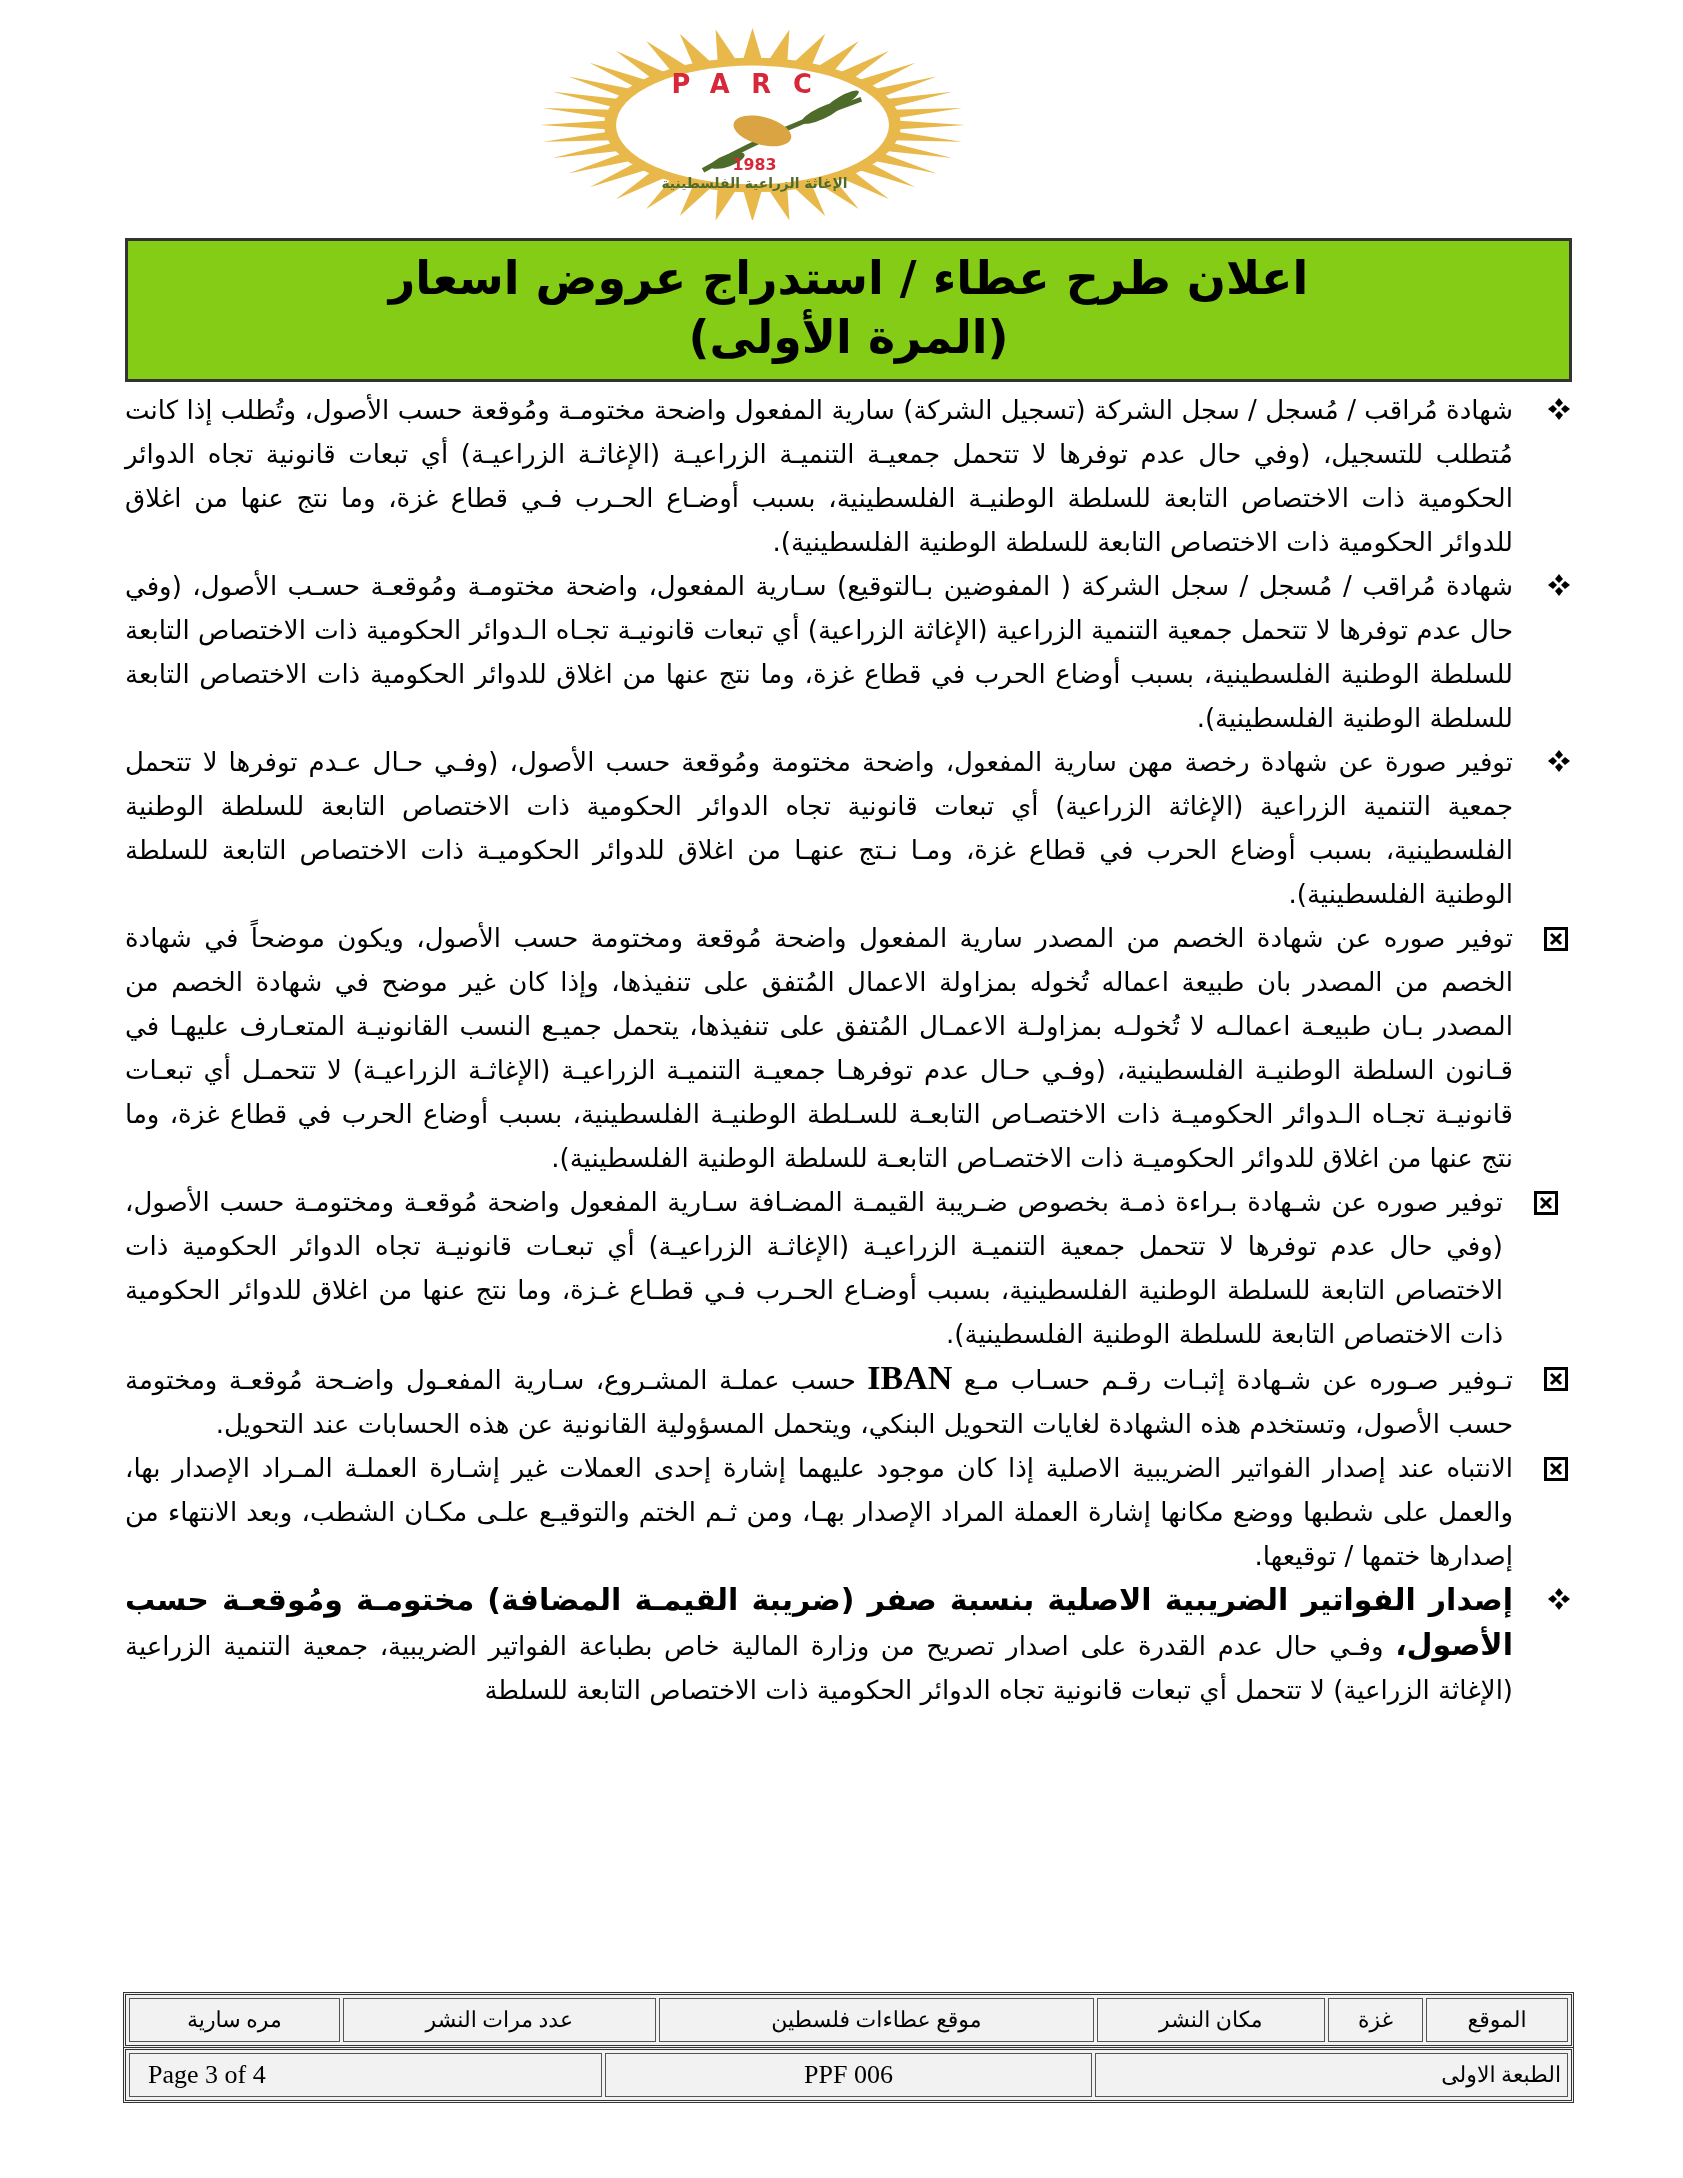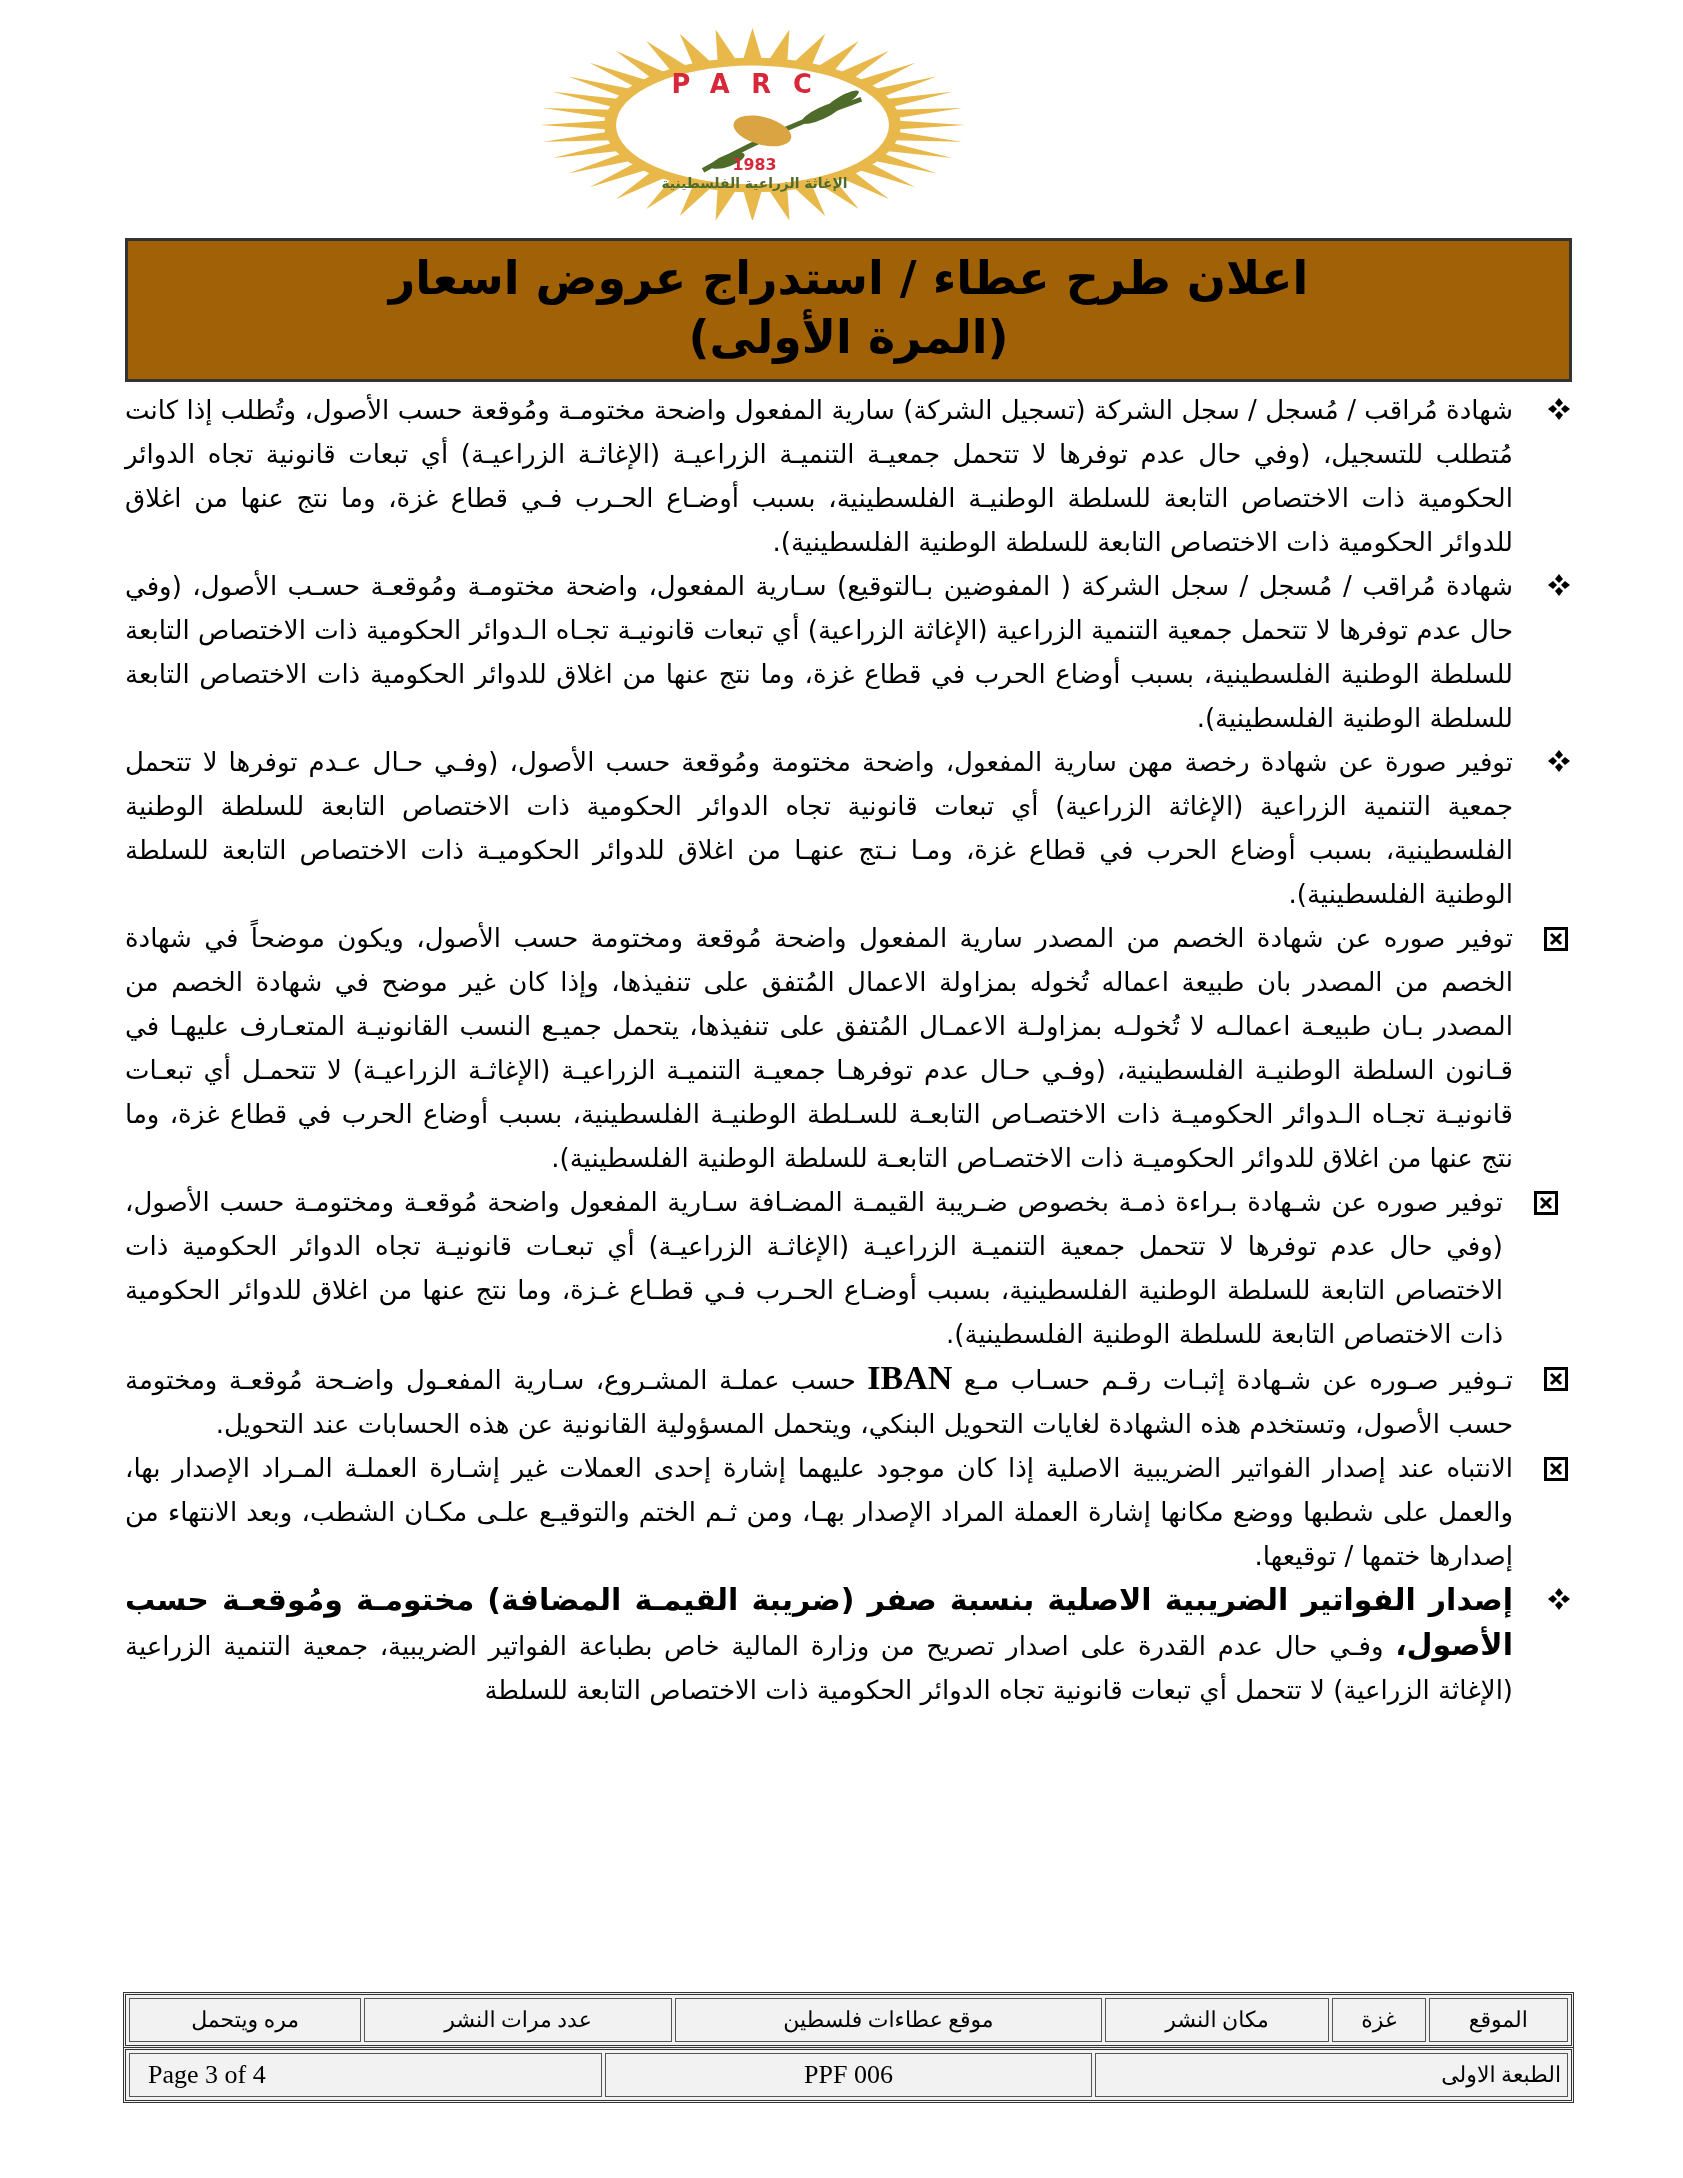--- a/index.html
+++ b/index.html
@@ -2,21 +2,21 @@
 <html><head>
 <meta charset="utf-8">
 <style>
   html, body { margin: 0; padding: 0; background: #ffffff; }
   body { width: 1683px; height: 2178px; position: relative; overflow: hidden; font-family: "DejaVu Sans", sans-serif; color: #000; }
 
   .logo { position: absolute; left: 525px; top: 22px; width: 455px; height: 198px; }
 
   .title-box {
     position: absolute; left: 125px; top: 238px; width: 1447px; height: 144px;
-    background: #a16207; border: 3px solid #333; box-sizing: border-box;
+    background: #84cc16; border: 3px solid #333; box-sizing: border-box;
     text-align: center; direction: rtl;
   }
   .title-line { font-family: "DejaVu Sans", sans-serif; font-weight: bold; font-size: 46px; line-height: 59px; }
   .title-line.l1 { margin-top: 8px; }
 
   .body-text {
     position: absolute; left: 125px; top: 388px; width: 1447px;
     direction: rtl; text-align: justify;
     font-family: "DejaVu Sans", sans-serif; font-size: 26px; line-height: 44px;
   }
@@ -150,21 +150,21 @@
   </div>
 
 <table class="footer-table ft1">
   <tbody>
       <tr>
     <td>الموقع</td>
     <td>غزة</td>
     <td>مكان النشر</td>
     <td>موقع عطاءات فلسطين</td>
     <td>عدد مرات النشر</td>
-    <td>مره ويتحمل</td>
+    <td>مره سارية</td>
   </tr>
 </tbody>
   </table>
 
 <table class="footer-table ft2">
   <tbody>
       <tr>
     <td class="edition" style="width:33%">الطبعة الاولى</td>
     <td class="code" style="width:34%">PPF 006</td>
     <td class="page" style="width:33%">Page 3 of 4</td>

